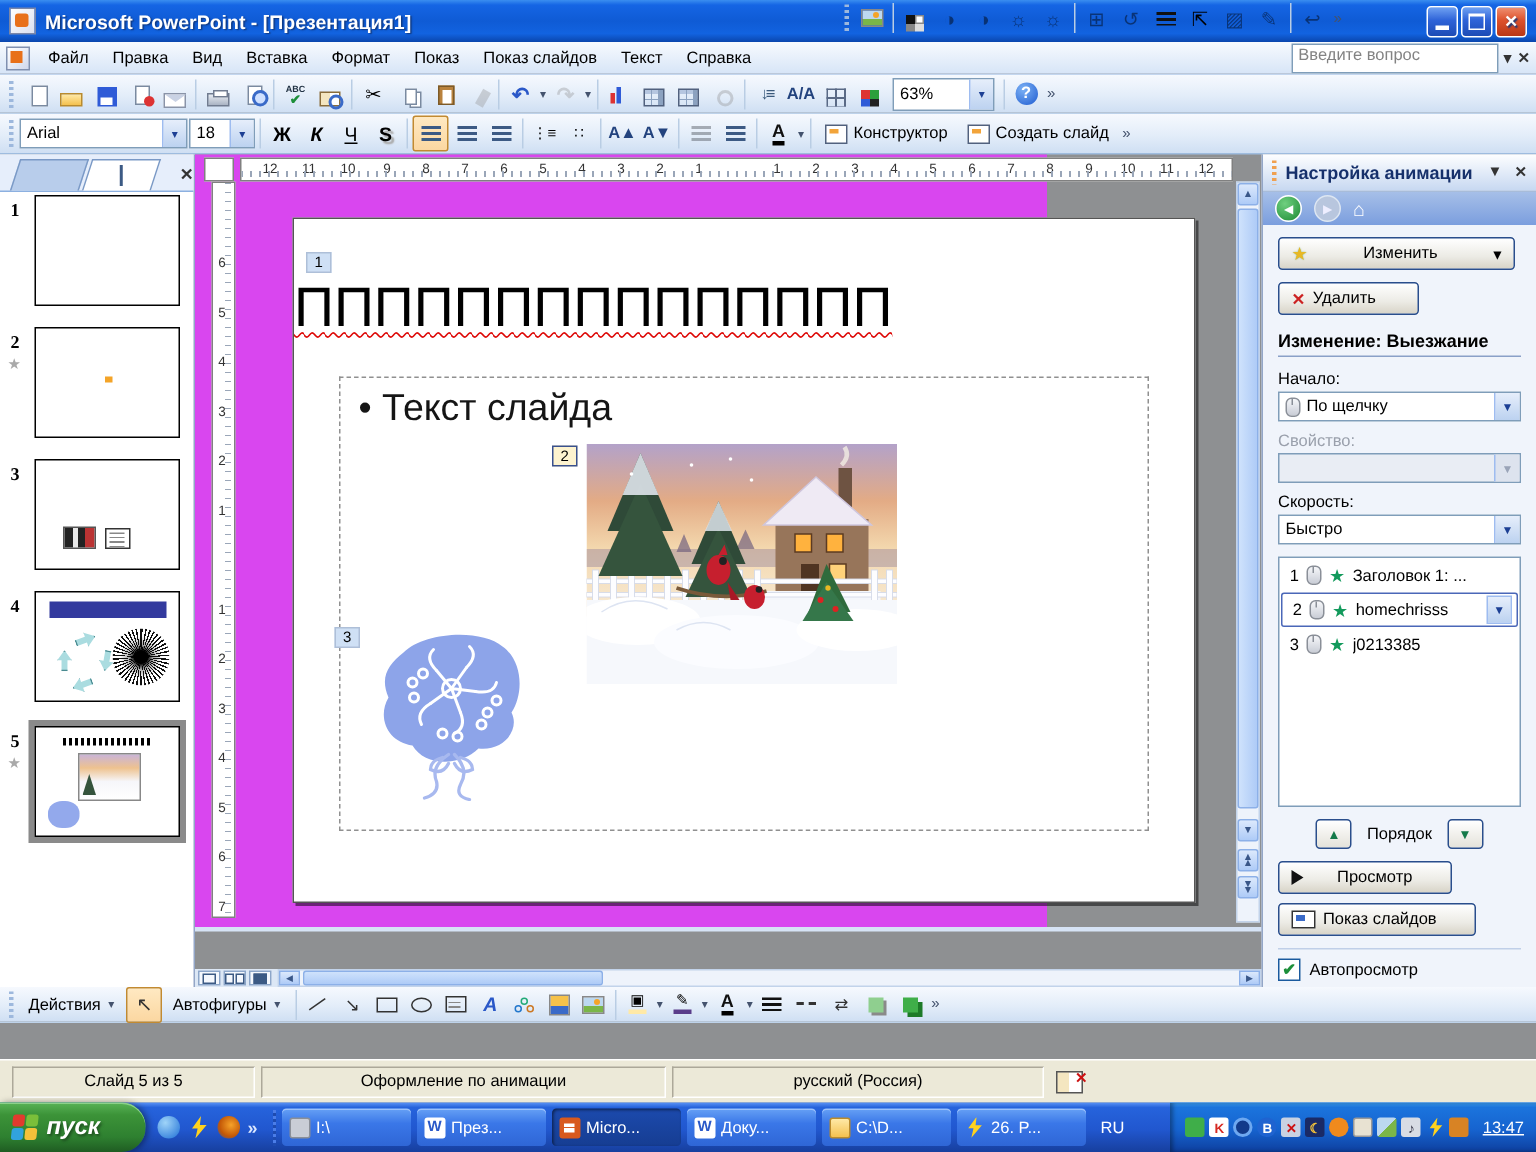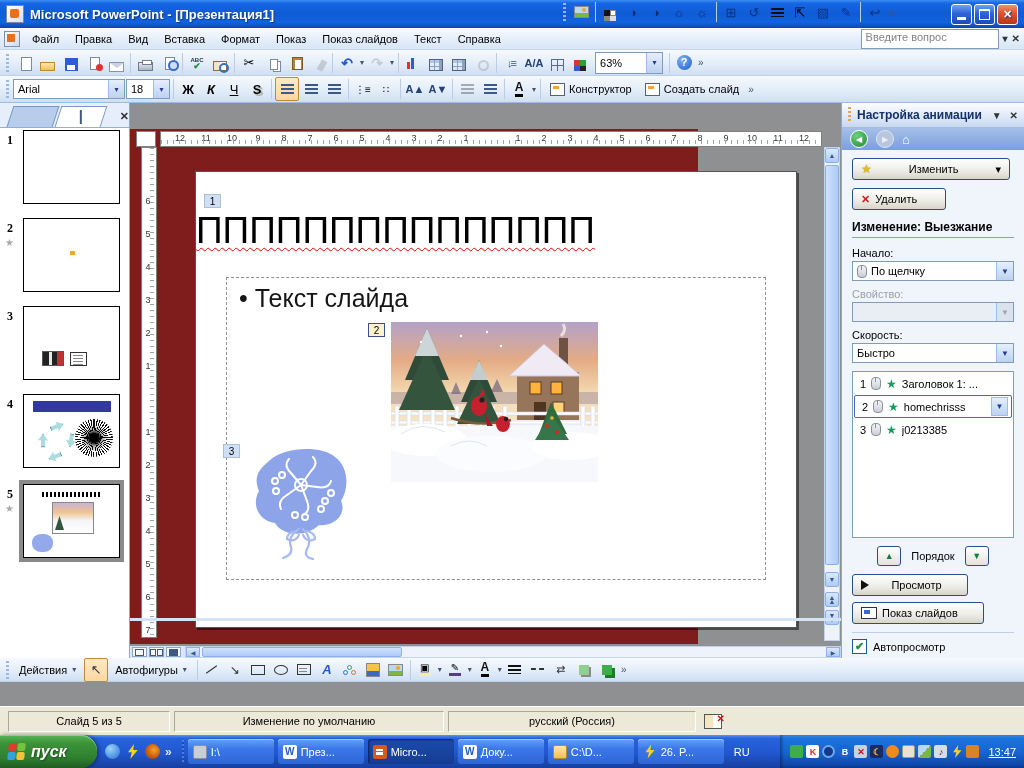--- a/index.html
+++ b/index.html
@@ -110,21 +110,21 @@
   .t4star{position:absolute;right:6px;top:24px;width:38px;height:38px;border-radius:50%;
     background:radial-gradient(circle,#000 0 16%,rgba(0,0,0,.35) 30%,transparent 52%),repeating-conic-gradient(#111 0 3.5deg,#fff 3.5deg 8.5deg);}
   .t4arrow{position:absolute;width:12px;height:9px;background:#aadce0;border:1px solid #4a8a90;
     clip-path:polygon(0 32%,52% 32%,52% 6%,100% 50%,52% 94%,52% 68%,0 68%);}
   .t5title{position:absolute;left:18px;top:7px;width:60px;height:5px;background:repeating-linear-gradient(90deg,#000 0 2px,transparent 2px 4px);}
   .t5img{position:absolute;left:28px;top:17px;width:40px;height:30px;border:1px solid #888;
     background:linear-gradient(180deg,#c9b4d8 0%,#eec28f 30%,#f6f6fa 60%,#fff 100%);}
   .t5img::after{content:"";position:absolute;left:2px;bottom:3px;width:9px;height:14px;background:#35543d;clip-path:polygon(50% 0,0 100%,100% 100%);}
   .t5blob{position:absolute;left:8px;bottom:5px;width:21px;height:18px;border-radius:45%;background:#93a9ec;}
   
-  .editor{position:absolute;left:130px;top:103px;width:568px;height:515px;background:#7f1d1d;margin-top:26px;}
+  .editor{position:absolute;left:130px;top:103px;width:568px;height:515px;background:#d946ef;}
   .hruler{position:absolute;left:30px;top:2px;width:662px;height:16px;background:#fff;border:1px solid #808080;box-sizing:border-box;}
   .hruler::after{content:"";position:absolute;left:0;right:0;bottom:2px;height:4px;background:repeating-linear-gradient(90deg,#9aa6b8 0 1px,transparent 1px 6px);}
   .hruler span{position:absolute;top:1px;width:12px;text-align:center;font-size:9px;color:#333;}
   .corner{position:absolute;left:6px;top:2px;width:20px;height:16px;background:#fff;border:1px solid #808080;box-sizing:border-box;}
   .vruler{position:absolute;left:11px;top:18px;width:16px;height:491px;background:#fff;border:1px solid #808080;box-sizing:border-box;}
   .vruler::after{content:"";position:absolute;top:0;bottom:0;right:2px;width:4px;background:repeating-linear-gradient(180deg,#9aa6b8 0 1px,transparent 1px 6px);}
   .vruler span{position:absolute;left:1px;width:10px;text-align:center;font-size:9px;color:#333;}
   .slide{position:absolute;left:65px;top:42px;width:600px;height:455px;background:#fff;border:1px solid #555;box-shadow:2px 2px 0 rgba(0,0,0,.5);}
   .badge{position:absolute;width:17px;height:14px;background:#cfe0f5;border:1px solid #aebfd8;font-size:10px;text-align:center;line-height:14px;box-sizing:border-box;}
   .badge.sel{background:#fdf3cf;border:1px solid #39508e;}
@@ -918,21 +918,21 @@
       <span class="sep"></span>
       <span class="tbn pt">
           <span class="glyph">↩</span>
         </span>
       <span class="chev">»</span>
     </span>
   </div>
 
   <div class="statusbar">
     <span class="sb-box sb1">Слайд 5 из 5</span>
-    <span class="sb-box sb2">Изменение по умолчанию</span>
+    <span class="sb-box sb2">Оформление по анимации</span>
     <span class="sb-box sb3">русский (Россия)</span>
     <span class="sb-spell"></span>
   </div>
 
   <div class="taskbar">
     <div class="start">
       <span class="flag">
           <i></i>
           <i></i>
           <i></i>

